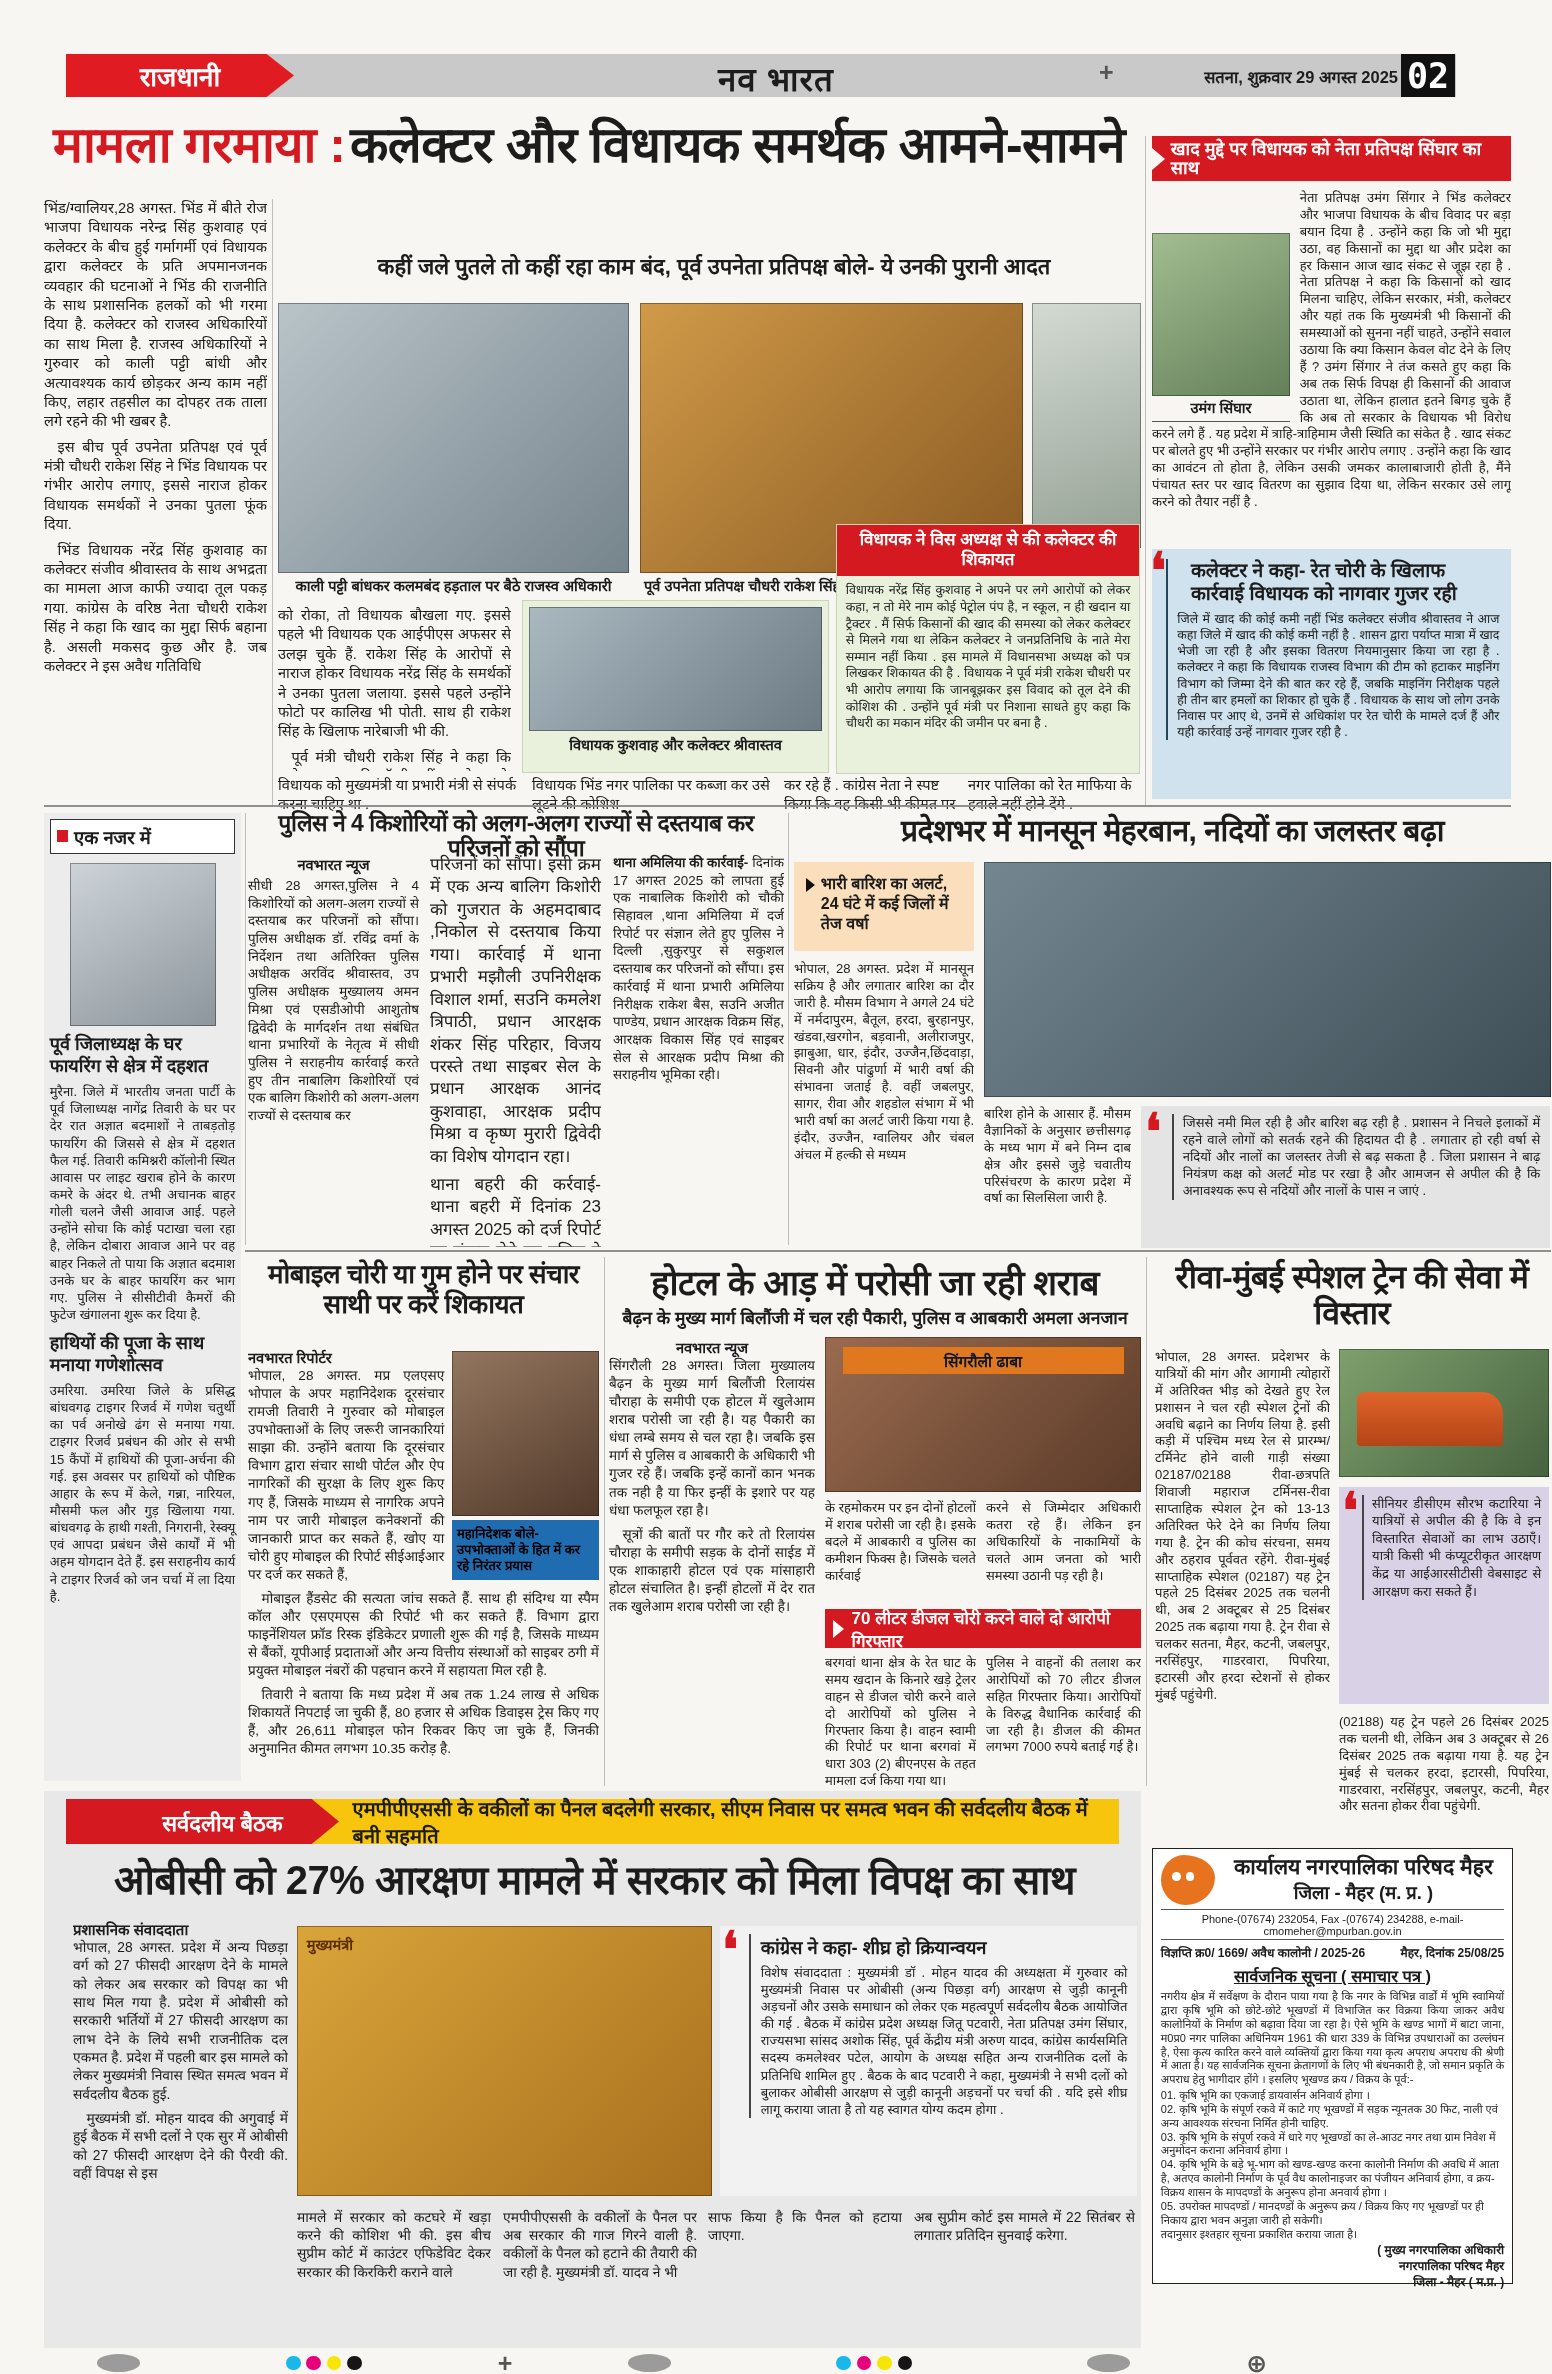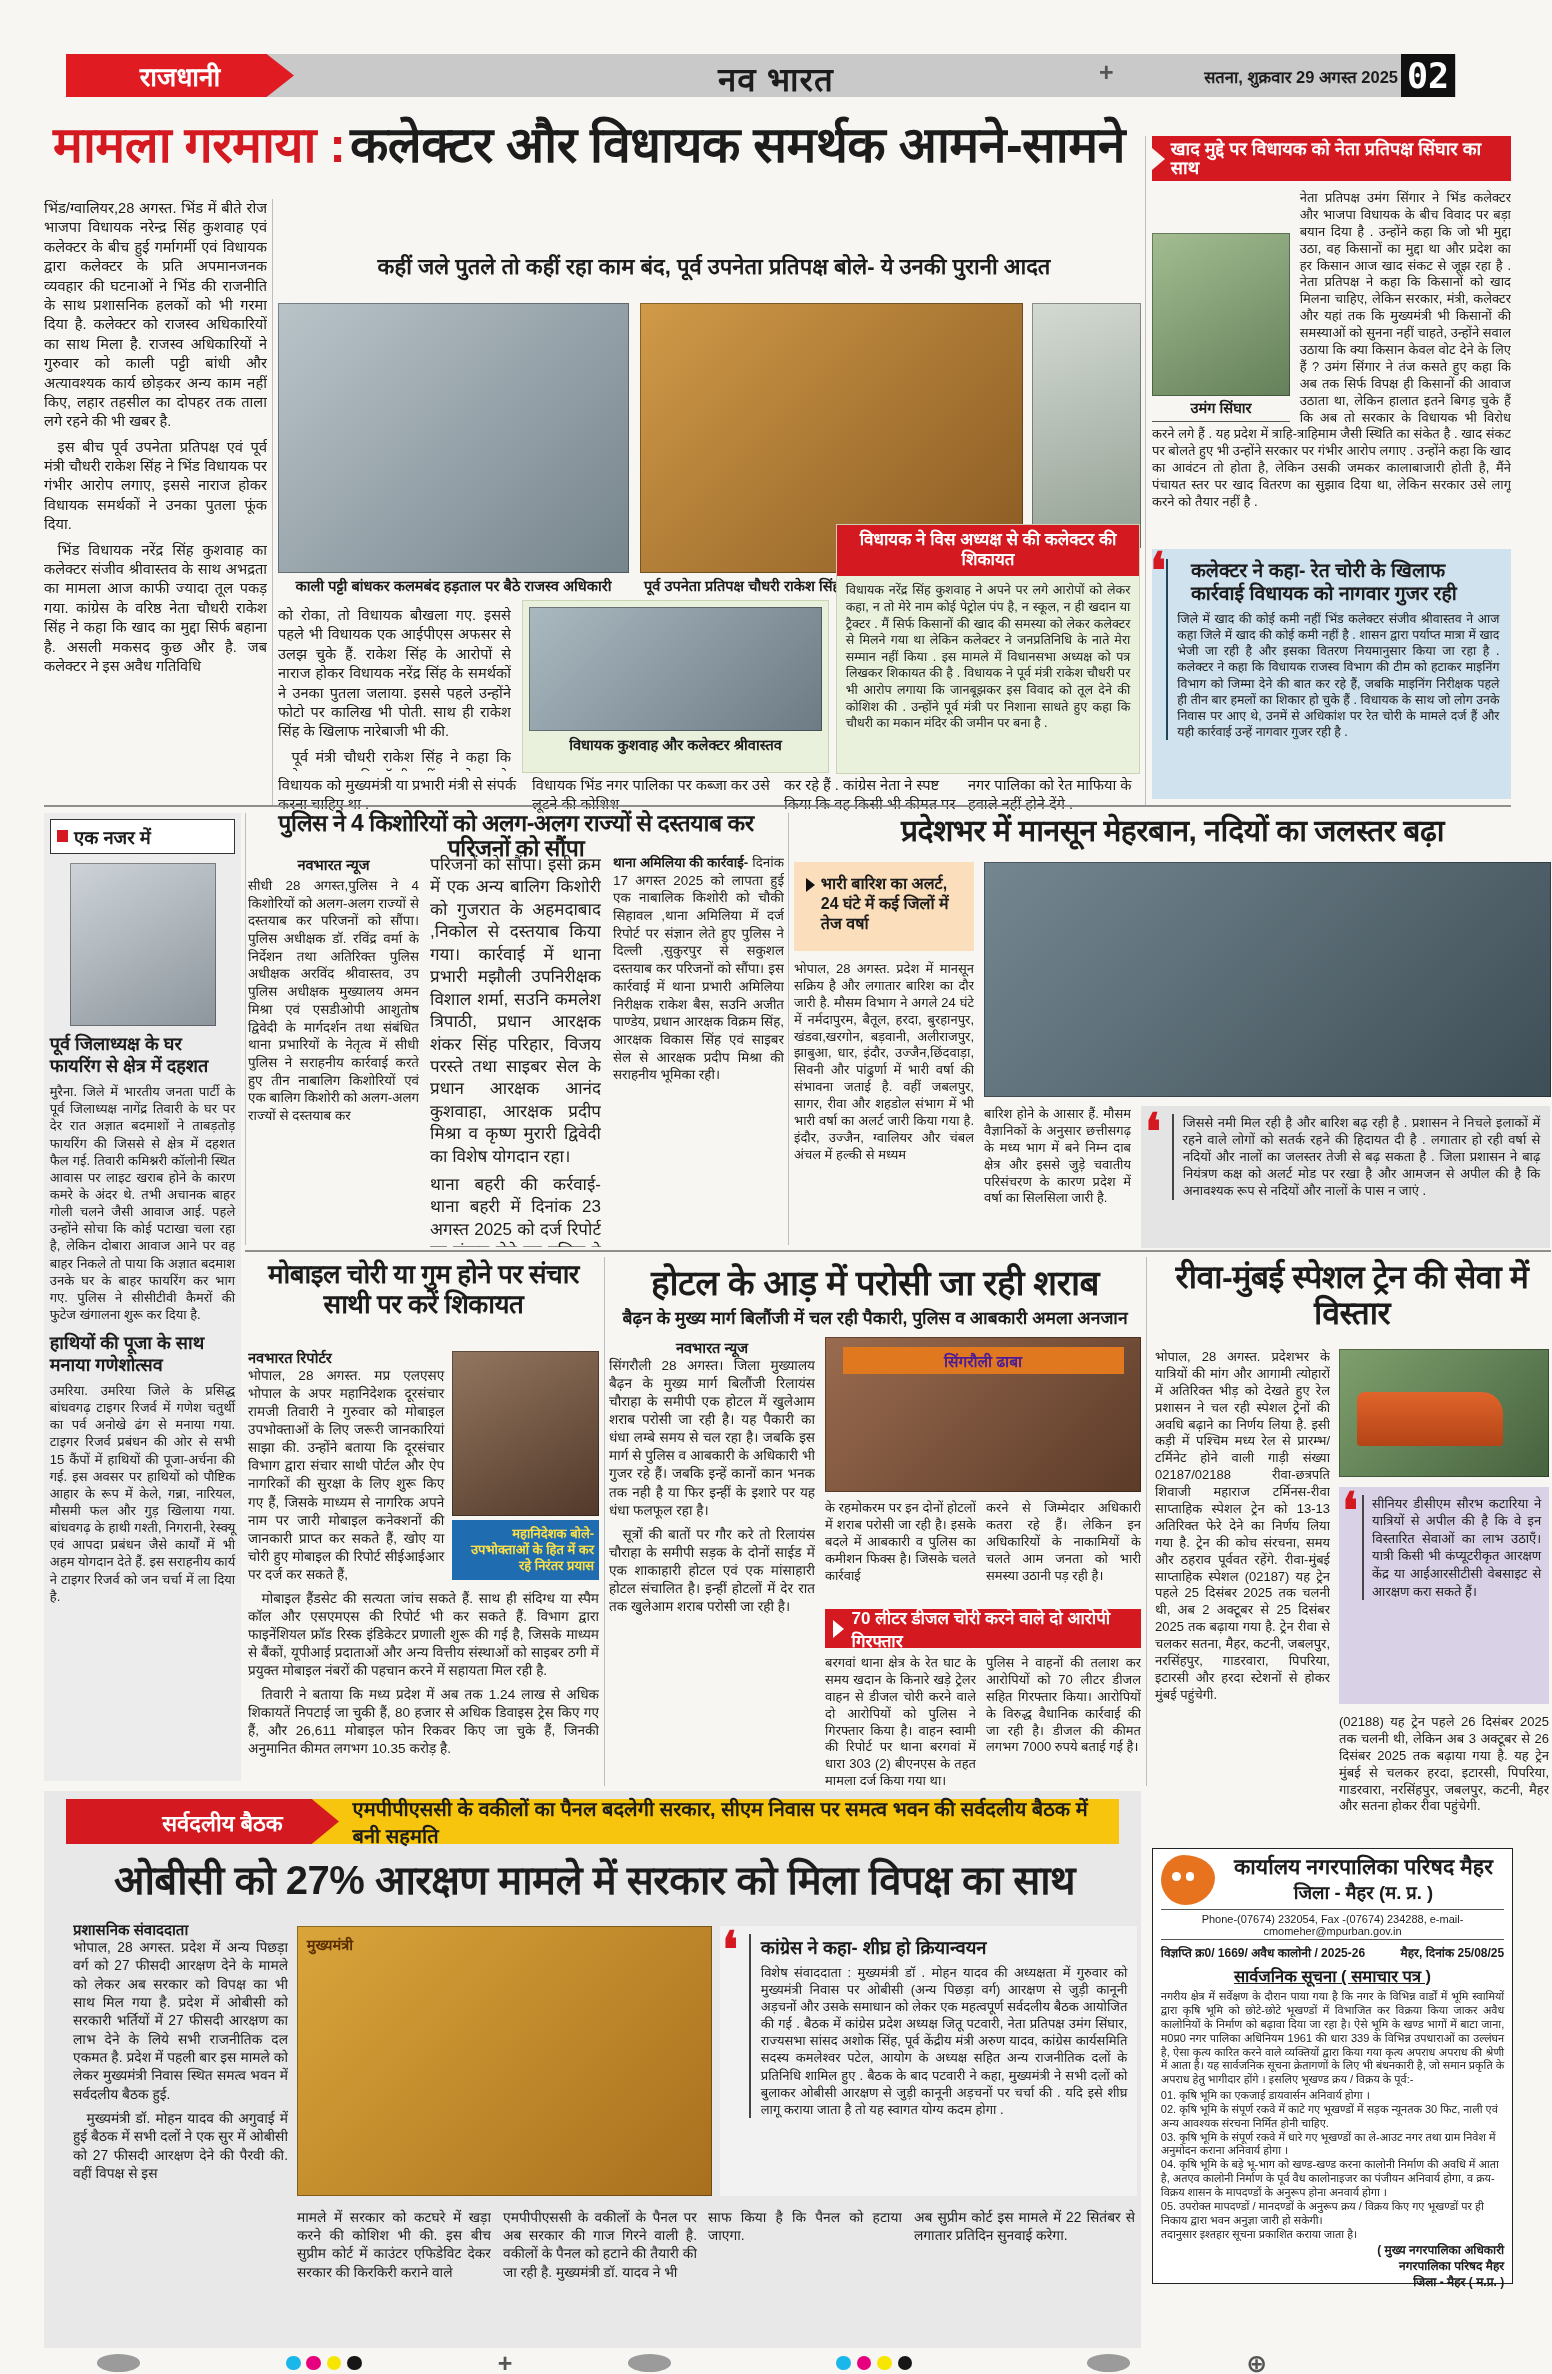--- a/index.html
+++ b/index.html
@@ -151,42 +151,42 @@
     <span class="quote-mark abs" style="left:3.9px;top:5.8px;">❛</span>
     <div class="j" style="border-left:2.9px solid #444;padding-left:8.7px;margin-left:21.3px;font-size:13px;line-height:1.32;">जिससे नमी मिल रही है और बारिश बढ़ रही है . प्रशासन ने निचले इलाकों में रहने वाले लोगों को सतर्क रहने की हिदायत दी है . लगातार हो रही वर्षा से नदियों और नालों का जलस्तर तेजी से बढ़ सकता है . जिला प्रशासन ने बाढ़ नियंत्रण कक्ष को अलर्ट मोड पर रखा है और आमजन से अपील की है कि अनावश्यक रूप से नदियों और नालों के पास न जाएं .</div>
   </div>
 
   <div class="abs rule-h" style="left:245px;top:1250px;width:1306px;"></div>
 
   <div class="abs hl c" style="left:248px;top:1260px;width:351px;font-size:26px;line-height:1.15;">मोबाइल चोरी या गुम होने पर संचार साथी पर करें शिकायत</div>
   <div class="abs" style="left:248px;top:1347px;width:351px;height:439px;overflow:hidden;">
     <div style="float:right;width:147px;margin:3.9px 0 3.9px 7.8px;">
       <div class="photo" style="width:147px;height:165px;background:linear-gradient(150deg,#93765f,#52392a);"></div>
-      <div style="background:#1f6cb0;color:#fde047;font-weight:bold;font-size:13px;text-align:right;padding:5.8px 4.9px;margin-top:3.9px;line-height:1.25;">महानिदेशक बोले- उपभोक्ताओं के हित में कर रहे निरंतर प्रयास</div>
+      <div style="background:#1f6cb0;color:#000000;font-weight:bold;font-size:13px;text-align:left;padding:5.8px 4.9px;margin-top:3.9px;line-height:1.25;">महानिदेशक बोले- उपभोक्ताओं के हित में कर रहे निरंतर प्रयास</div>
     </div>
     <div class="b" style="font-size:14.6px;">नवभारत रिपोर्टर</div>
     <div class="body-txt j" style="font-size:13.6px;">
       <p class="noind">भोपाल, 28 अगस्त. मप्र एलएसए भोपाल के अपर महानिदेशक दूरसंचार रामजी तिवारी ने गुरुवार को मोबाइल उपभोक्ताओं के लिए जरूरी जानकारियां साझा की. उन्होंने बताया कि दूरसंचार विभाग द्वारा संचार साथी पोर्टल और ऐप नागरिकों की सुरक्षा के लिए शुरू किए गए हैं, जिसके माध्यम से नागरिक अपने नाम पर जारी मोबाइल कनेक्शनों की जानकारी प्राप्त कर सकते हैं, खोए या चोरी हुए मोबाइल की रिपोर्ट सीईआईआर पर दर्ज कर सकते हैं,</p>
       <p>मोबाइल हैंडसेट की सत्यता जांच सकते हैं. साथ ही संदिग्ध या स्पैम कॉल और एसएमएस की रिपोर्ट भी कर सकते हैं. विभाग द्वारा फाइनेंशियल फ्रॉड रिस्क इंडिकेटर प्रणाली शुरू की गई है, जिसके माध्यम से बैंकों, यूपीआई प्रदाताओं और अन्य वित्तीय संस्थाओं को साइबर ठगी में प्रयुक्त मोबाइल नंबरों की पहचान करने में सहायता मिल रही है.</p>
       <p>तिवारी ने बताया कि मध्य प्रदेश में अब तक 1.24 लाख से अधिक शिकायतें निपटाई जा चुकी हैं, 80 हजार से अधिक डिवाइस ट्रेस किए गए हैं, और 26,611 मोबाइल फोन रिकवर किए जा चुके हैं, जिनकी अनुमानित कीमत लगभग 10.35 करोड़ है.</p>
     </div>
   </div>
   <div class="abs rule-v" style="left:604px;top:1257px;height:529px;"></div>
 
   <div class="abs hl c" style="left:609px;top:1258px;width:532px;font-size:35px;">होटल के आड़ में परोसी जा रही शराब</div>
   <div class="abs b c" style="left:609px;top:1305px;width:532px;font-size:17.5px;">बैढ़न के मुख्य मार्ग बिलौंजी में चल रही पैकारी, पुलिस व आबकारी अमला अनजान</div>
   <div class="abs" style="left:609px;top:1337px;width:206px;height:448px;overflow:hidden;">
     <div class="b c" style="font-size:14.6px;">नवभारत न्यूज</div>
     <div class="body-txt j" style="font-size:13.6px;">
       <p class="noind">सिंगरौली 28 अगस्त। जिला मुख्यालय बैढ़न के मुख्य मार्ग बिलौंजी रिलायंस चौराहा के समीपी एक होटल में खुलेआम शराब परोसी जा रही है। यह पैकारी का धंधा लम्बे समय से चल रहा है। जबकि इस मार्ग से पुलिस व आबकारी के अधिकारी भी गुजर रहे हैं। जबकि इन्हें कानों कान भनक तक नही है या फिर इन्हीं के इशारे पर यह धंधा फलफूल रहा है।</p>
       <p>सूत्रों की बातों पर गौर करे तो रिलायंस चौराहा के समीपी सड़क के दोनों साईड में एक शाकाहारी होटल एवं एक मांसाहारी होटल संचालित है। इन्हीं होटलों में देर रात तक खुलेआम शराब परोसी जा रही है।</p>
     </div>
   </div>
   <div class="abs photo" style="left:825px;top:1337px;width:316px;height:155px;background:linear-gradient(135deg,#9a6b4f,#5b3b29);">
-    <div style="background:#e07820;color:#4c1d95;font-weight:bold;text-align:center;font-size:15.5px;padding:2.9px 0;margin:9.7px 17.5px 0 17.5px;">सिंगरौली ढाबा</div>
+    <div style="background:#e07820;color:#0f172a;font-weight:bold;text-align:center;font-size:15.5px;padding:2.9px 0;margin:9.7px 17.5px 0 17.5px;">सिंगरौली ढाबा</div>
   </div>
   <div class="abs j" style="left:825px;top:1500px;width:151px;height:101px;overflow:hidden;font-size:13px;line-height:1.3;">के रहमोकरम पर इन दोनों होटलों में शराब परोसी जा रही है। इसके बदले में आबकारी व पुलिस का कमीशन फिक्स है। जिसके चलते कार्रवाई</div>
   <div class="abs j" style="left:986px;top:1500px;width:155px;height:101px;overflow:hidden;font-size:13px;line-height:1.3;">करने से जिम्मेदार अधिकारी कतरा रहे हैं। लेकिन इन अधिकारियों के नाकामियों के चलते आम जनता को भारी समस्या उठानी पड़ रही है।</div>
   <div class="abs" style="left:825px;top:1609px;width:316px;height:39px;background:#d41920;display:flex;align-items:center;gap:7.8px;padding:0 7.8px;box-sizing:border-box;">
     <span style="width:0;height:0;border-top:9.7px solid transparent;border-bottom:9.7px solid transparent;border-left:11.6px solid #fff;"></span>
     <span class="b" style="color:#fff;font-size:17px;">70 लीटर डीजल चोरी करने वाले दो आरोपी गिरफ्तार</span>
   </div>
   <div class="abs j" style="left:825px;top:1655px;width:151px;height:130px;overflow:hidden;font-size:13px;line-height:1.3;">बरगवां थाना क्षेत्र के रेत घाट के समय खदान के किनारे खड़े ट्रेलर वाहन से डीजल चोरी करने वाले दो आरोपियों को पुलिस ने गिरफ्तार किया है। वाहन स्वामी की रिपोर्ट पर थाना बरगवां में धारा 303 (2) बीएनएस के तहत मामला दर्ज किया गया था।</div>
   <div class="abs j" style="left:986px;top:1655px;width:155px;height:130px;overflow:hidden;font-size:13px;line-height:1.3;">पुलिस ने वाहनों की तलाश कर आरोपियों को 70 लीटर डीजल सहित गिरफ्तार किया। आरोपियों के विरुद्ध वैधानिक कार्रवाई की जा रही है। डीजल की कीमत लगभग 7000 रुपये बताई गई है।</div>
   <div class="abs rule-v" style="left:1146px;top:1257px;height:529px;"></div>

